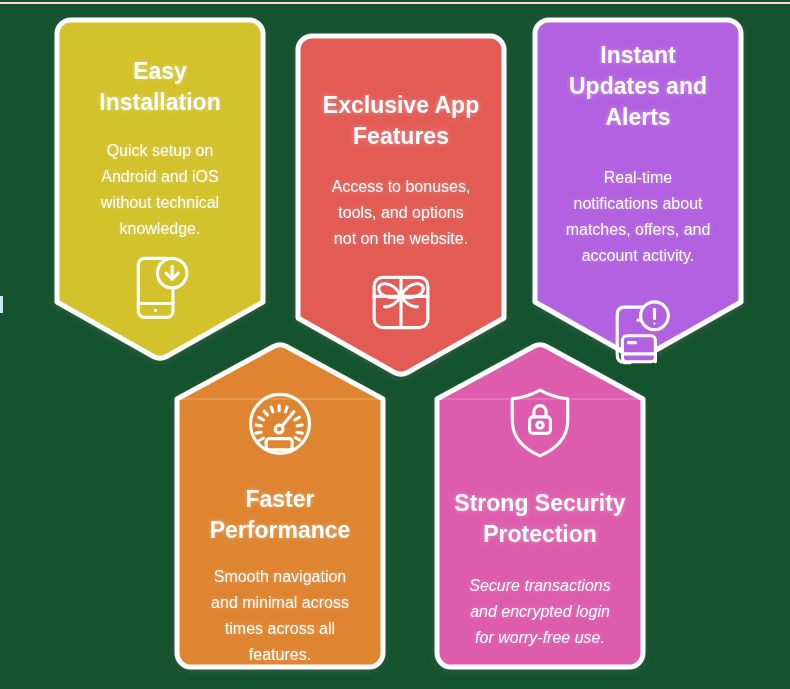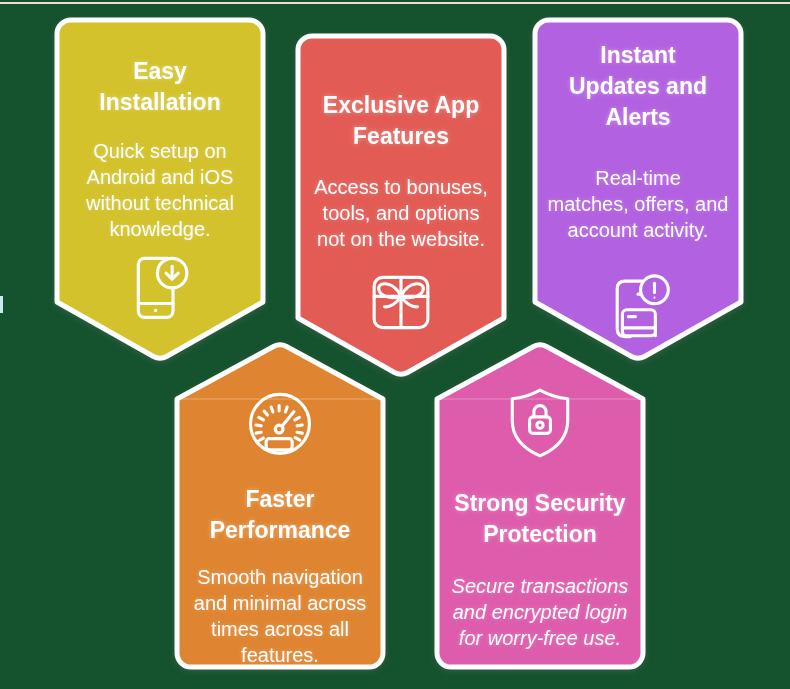--- a/index.html
+++ b/index.html
@@ -19,21 +19,21 @@
 
   .shape{position:absolute;inset:0;width:100%;height:100%;
     filter:drop-shadow(0 2px 3px rgba(110,110,110,0.35));}
   .shape-path{stroke:#ffffff;stroke-width:5;stroke-linejoin:round;}
   .seam{stroke:#ffffff;stroke-opacity:0.3;stroke-width:1;}
 
   .content{position:relative;z-index:1;height:100%;display:flex;flex-direction:column;
     align-items:center;text-align:center;color:#ffffff;padding:0 8px;box-sizing:border-box;}
   .title{margin:0;font-size:23px;line-height:31px;font-weight:700;
     text-shadow:0 0 5px rgba(255,255,255,0.35);}
-  .body{margin:0;font-size:20px;line-height:26px;font-weight:400;
+  .body{margin:0;font-size:16px;line-height:26px;font-weight:400;
     text-shadow:0 0 4px rgba(255,255,255,0.3);}
   .line{display:block;}
   .icon{display:block;width:78px;height:78px;}
   .icon svg{width:100%;height:100%;display:block;}
 
   .c1 .content{padding-top:39px;} .c1 .body{margin-top:20px;} .c1 .icon{margin-top:6px;}
   .c2 .content{padding-top:57px;} .c2 .body{margin-top:22px;} .c2 .icon{margin-top:8px;}
   .c3 .content{padding-top:23px;gap:22px;} .c3 .body{margin-top:10px;} .c3 .icon{margin-top:4px;}
   .c4 .content{padding-top:44px;} .c4 .title{margin-top:22px;} .c4 .body{margin-top:18px;}
   .c5 .content{padding-top:44px;} .c5 .title{margin-top:26px;} .c5 .body{margin-top:23px;font-style:italic;}
@@ -110,20 +110,21 @@
       <path class="shape-path" d="M17,3 H195 A14,14 0 0 1 209,17 V285 L112.5,339.5 Q106,343 99.5,339.5 L3,285 V17 A14,14 0 0 1 17,3 Z" fill="#b261e0"></path>
     </svg>
     <div class="content">
       <h2 class="title">
         <span class="line">Instant</span>
         <span class="line">Updates and</span>
         <span class="line">Alerts</span>
       </h2>
       <p class="body">
         <span class="line">Real-time</span>
+        <span class="line">notifications about</span>
         <span class="line">matches, offers, and</span>
         <span class="line">account activity.</span>
       </p>
       <span class="icon">
         <svg viewBox="0 0 90 90" aria-hidden="true">
           <g fill="none" stroke="#fff" stroke-width="3.6" stroke-linecap="round" stroke-linejoin="round">
             <path d="M50,14 H30 Q21,14 21,23 V69 Q21,78 30,78 H36"></path>
             <line x1="45" y1="29" x2="53" y2="29"></line>
             <line x1="65" y1="57" x2="65" y2="77"></line>
             <rect x="27" y="47" width="38" height="30" rx="5" fill="#b261e0"></rect>

